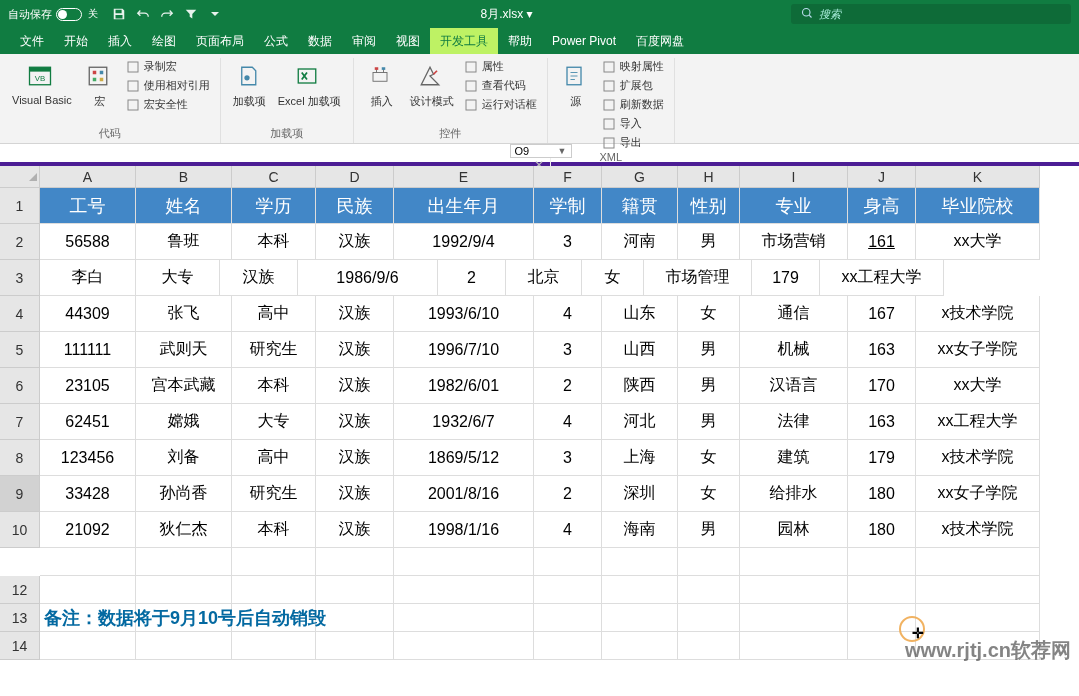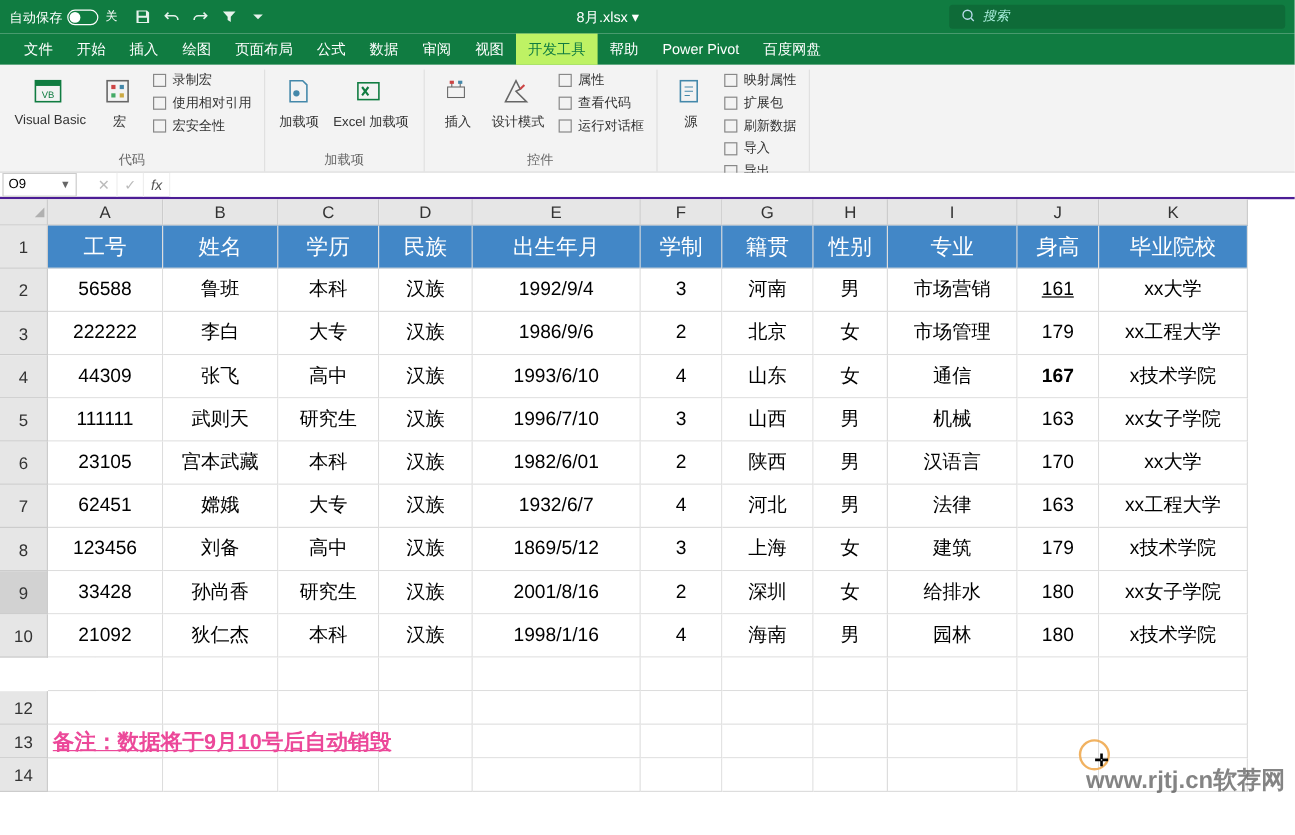--- a/index.html
+++ b/index.html
@@ -28,41 +28,41 @@
     .ribbon-group { border-right: 1px solid #e0e0e0; padding: 0 8px; display: flex; flex-direction: column; height: 100%; }
     .ribbon-group-body { display: flex; flex: 1; align-items: flex-start; gap: 4px; }
     .ribbon-group-label { text-align: center; font-size: 11px; color: #666; padding-bottom: 2px; }
     .rb-big { display: flex; flex-direction: column; align-items: center; gap: 2px; padding: 2px 4px; cursor: pointer; font-size: 11px; color: #333; }
     .rb-big .icon-box { width: 32px; height: 32px; display: flex; align-items: center; justify-content: flex-start; }
     .rb-small-col { display: flex; flex-direction: column; gap: 2px; }
     .rb-small { display: flex; align-items: center; gap: 4px; padding: 1px 2px; cursor: pointer; font-size: 11px; color: #333; white-space: nowrap; }
     .rb-small .micon { width: 14px; height: 14px; display: inline-flex; align-items: center; justify-content: center; }
 
     
-    .formula-bar { height: 22px; background: #fff; border-bottom: 2px solid #4c1d95; display: flex; align-items: flex-start; }
+    .formula-bar { height: 22px; background: #fff; border-bottom: 4px solid #4c1d95; display: flex; align-items: center; flex-direction: column; }
     .name-box { width: 62px; height: 20px; border: 1px solid #ccc; display: flex; align-items: center; padding: 0 4px; font-size: 11px; margin-left: 2px; background: #fff; }
     .name-box .dd { margin-left: auto; color: #666; font-size: 9px; }
     .fb-btn { width: 22px; height: 20px; display: inline-flex; align-items: center; justify-content: center; color: #888; border-right: 1px solid #eee; }
     .fb-input { flex: 1; border: none; outline: none; height: 20px; padding: 0 6px; font-size: 11px; }
 
     
     .grid-area { position: relative; overflow: hidden; }
     .corner { width: 40px; height: 22px; background: #e6e6e6; border-right: 1px solid #ccc; border-bottom: 1px solid #ccc; position: absolute; left: 0; top: 0; display:flex; align-items:center; justify-content:flex-end; padding-right:2px;}
     .corner::after{ content:""; width:0;height:0;border-left:8px solid transparent;border-bottom:8px solid #b0b0b0;}
     .col-headers { position: absolute; left: 40px; top: 0; height: 22px; display: flex; }
     .col-h { background: #e6e6e6; border-right: 1px solid #ccc; border-bottom: 1px solid #ccc; display: flex; align-items: center; justify-content: center; font-size: 14px; color: #333; }
     .row-headers { position: absolute; left: 0; top: 22px; width: 40px; }
     .row-h { width: 40px; background: #e6e6e6; border-right: 1px solid #ccc; border-bottom: 1px solid #ccc; display: flex; align-items: center; justify-content: center; font-size: 14px; color: #333; }
     .row-h.active { background: #d2d2d2; }
     .cells { position: absolute; left: 40px; top: 22px; }
     .row { display: flex; }
     .cell { border-right: 1px solid #ddd; border-bottom: 1px solid #ddd; display: flex; align-items: center; justify-content: center; font-size: 16px; color: #000; overflow: hidden; white-space: nowrap; background:#fff;}
     .cell.header-cell { background: #4287c7; color: #fff; font-size: 18px; }
     .note-row .cell { justify-content: flex-start; padding-left: 4px; }
-    .note-text { color: #ec4899; font-weight: bold; font-size: 18px; text-decoration: underline; }
+    .note-text { color: #0369a1; font-weight: bold; font-size: 18px; }
     .watermark { position: absolute; right: 8px; bottom: 32px; color: rgba(50,50,50,0.6); font-size: 20px; font-weight: bold; pointer-events: none; }
     .cursor-ring { position: absolute; width: 26px; height: 26px; border: 2px solid rgba(240,170,80,0.9); border-radius: 50%; pointer-events:none;}
     .cursor-plus { position: absolute; font-size: 14px; color: #000; pointer-events:none; font-weight:bold;}
   </style>
 </head>
 <body>
 
 <div class="title-bar">
   <div class="autosave">
     <span>自动保存</span>
@@ -372,21 +372,20 @@
         <div class="cell" style="width: 78px; height: 36px;">汉族</div>
         <div class="cell" style="width: 140px; height: 36px;">1992/9/4</div>
         <div class="cell" style="width: 68px; height: 36px;">3</div>
         <div class="cell" style="width: 76px; height: 36px;">河南</div>
         <div class="cell" style="width: 62px; height: 36px;">男</div>
         <div class="cell" style="width: 108px; height: 36px;">市场营销</div>
         <div class="cell" style="width: 68px; height: 36px; text-decoration: underline;">161</div>
         <div class="cell" style="width: 124px; height: 36px;">xx大学</div>
       </div>
       <div class="row">
-        <div class="cell" style="width: 96px; height: 36px;">222222</div>
         <div class="cell" style="width: 96px; height: 36px;">李白</div>
         <div class="cell" style="width: 84px; height: 36px;">大专</div>
         <div class="cell" style="width: 78px; height: 36px;">汉族</div>
         <div class="cell" style="width: 140px; height: 36px;">1986/9/6</div>
         <div class="cell" style="width: 68px; height: 36px;">2</div>
         <div class="cell" style="width: 76px; height: 36px;">北京</div>
         <div class="cell" style="width: 62px; height: 36px;">女</div>
         <div class="cell" style="width: 108px; height: 36px;">市场管理</div>
         <div class="cell" style="width: 68px; height: 36px;">179</div>
         <div class="cell" style="width: 124px; height: 36px;">xx工程大学</div>
@@ -394,21 +393,21 @@
       <div class="row">
         <div class="cell" style="width: 96px; height: 36px;">44309</div>
         <div class="cell" style="width: 96px; height: 36px;">张飞</div>
         <div class="cell" style="width: 84px; height: 36px;">高中</div>
         <div class="cell" style="width: 78px; height: 36px;">汉族</div>
         <div class="cell" style="width: 140px; height: 36px;">1993/6/10</div>
         <div class="cell" style="width: 68px; height: 36px;">4</div>
         <div class="cell" style="width: 76px; height: 36px;">山东</div>
         <div class="cell" style="width: 62px; height: 36px;">女</div>
         <div class="cell" style="width: 108px; height: 36px;">通信</div>
-        <div class="cell" style="width: 68px; height: 36px; font-weight: bold;">167</div>
+        <div class="cell" style="width: 68px; height: 36px;">167</div>
         <div class="cell" style="width: 124px; height: 36px;">x技术学院</div>
       </div>
       <div class="row">
         <div class="cell" style="width: 96px; height: 36px;">111111</div>
         <div class="cell" style="width: 96px; height: 36px;">武则天</div>
         <div class="cell" style="width: 84px; height: 36px;">研究生</div>
         <div class="cell" style="width: 78px; height: 36px;">汉族</div>
         <div class="cell" style="width: 140px; height: 36px;">1996/7/10</div>
         <div class="cell" style="width: 68px; height: 36px;">3</div>
         <div class="cell" style="width: 76px; height: 36px;">山西</div>

